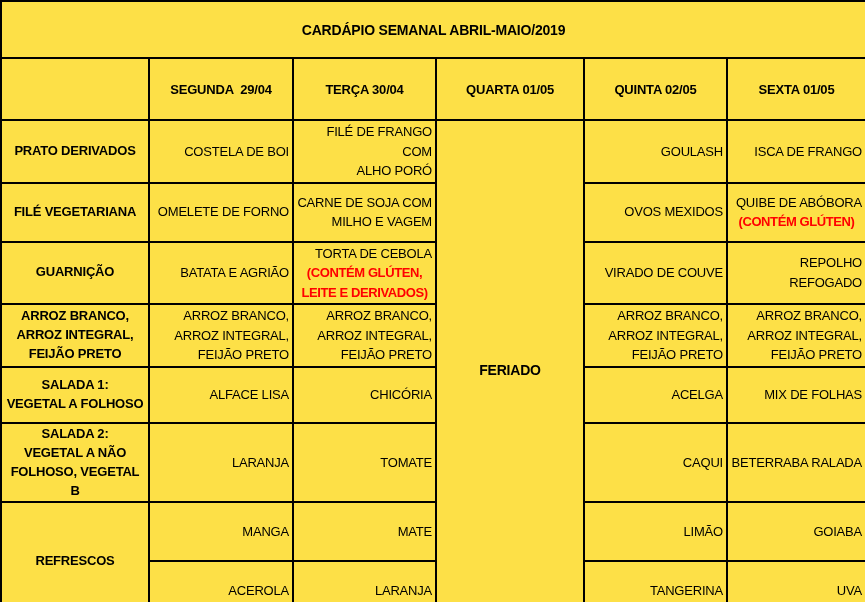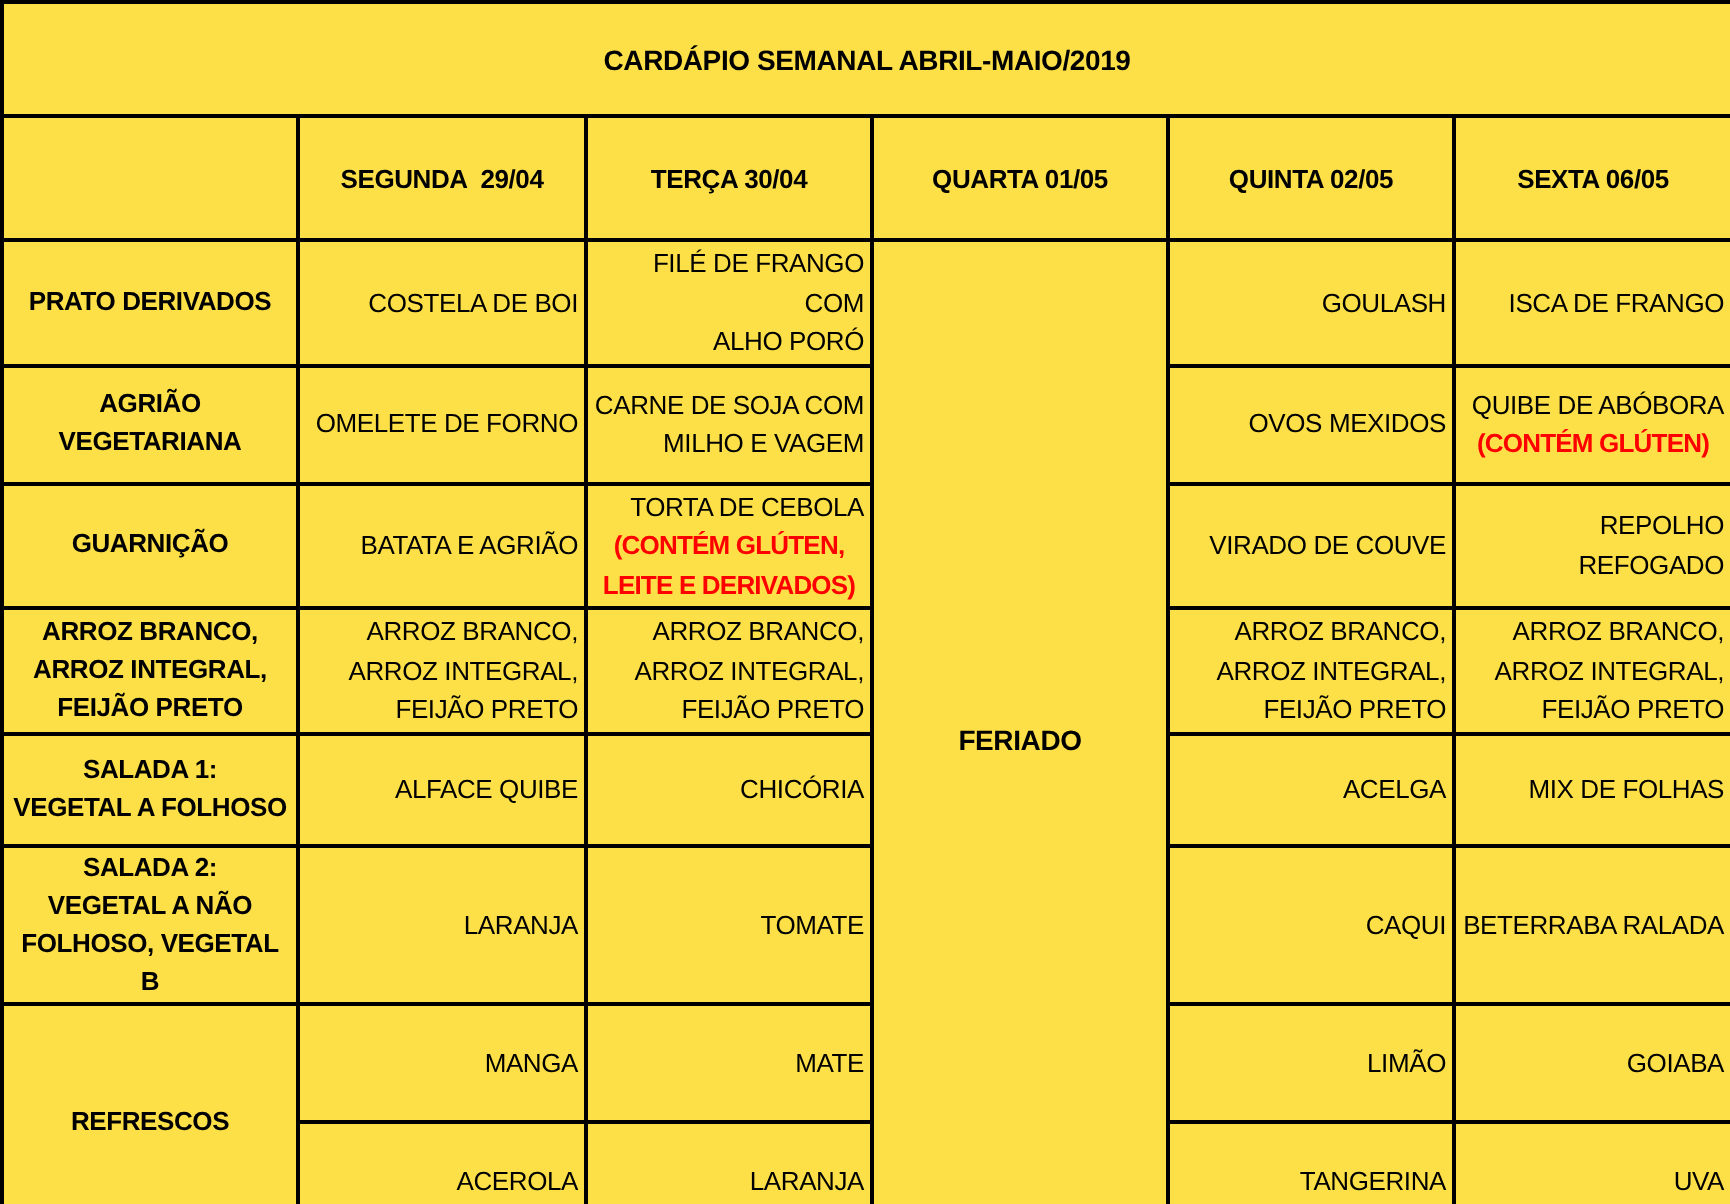--- a/index.html
+++ b/index.html
@@ -93,21 +93,21 @@
         <tr class="r-title">
       <td class="title-cell" colspan="6">CARDÁPIO SEMANAL ABRIL-MAIO/2019</td>
     </tr>
 
     <tr class="r-header">
       <td class="day-header"></td>
       <td class="day-header">SEGUNDA &nbsp;29/04</td>
       <td class="day-header">TERÇA 30/04</td>
       <td class="day-header">QUARTA 01/05</td>
       <td class="day-header">QUINTA 02/05</td>
-      <td class="day-header">SEXTA 06/05</td>
+      <td class="day-header">SEXTA 01/05</td>
     </tr>
 
     <tr class="r1">
       <th class="row-label">PRATO DERIVADOS</th>
       <td>
             <div class="cell-text">COSTELA DE BOI</div>
           </td>
       <td>
             <div class="cell-text">FILÉ DE FRANGO COM
 ALHO PORÓ</div>
@@ -115,21 +115,21 @@
       <td class="holiday-cell" rowspan="8">FERIADO</td>
       <td>
             <div class="cell-text">GOULASH</div>
           </td>
       <td>
             <div class="cell-text">ISCA DE FRANGO</div>
           </td>
     </tr>
 
     <tr class="r2">
-      <th class="row-label">AGRIÃO VEGETARIANA</th>
+      <th class="row-label">FILÉ VEGETARIANA</th>
       <td>
             <div class="cell-text">OMELETE DE FORNO</div>
           </td>
       <td>
             <div class="cell-text">CARNE DE SOJA COM
 MILHO E VAGEM</div>
           </td>
       <td>
             <div class="cell-text">OVOS MEXIDOS</div>
           </td>
@@ -180,21 +180,21 @@
             <div class="cell-text">ARROZ BRANCO,
 ARROZ INTEGRAL,
 FEIJÃO PRETO</div>
           </td>
     </tr>
 
     <tr class="r5">
       <th class="row-label">SALADA 1:
 VEGETAL A FOLHOSO</th>
       <td>
-            <div class="cell-text">ALFACE QUIBE</div>
+            <div class="cell-text">ALFACE LISA</div>
           </td>
       <td>
             <div class="cell-text">CHICÓRIA</div>
           </td>
       <td>
             <div class="cell-text">ACELGA</div>
           </td>
       <td>
             <div class="cell-text">MIX DE FOLHAS</div>
           </td>

